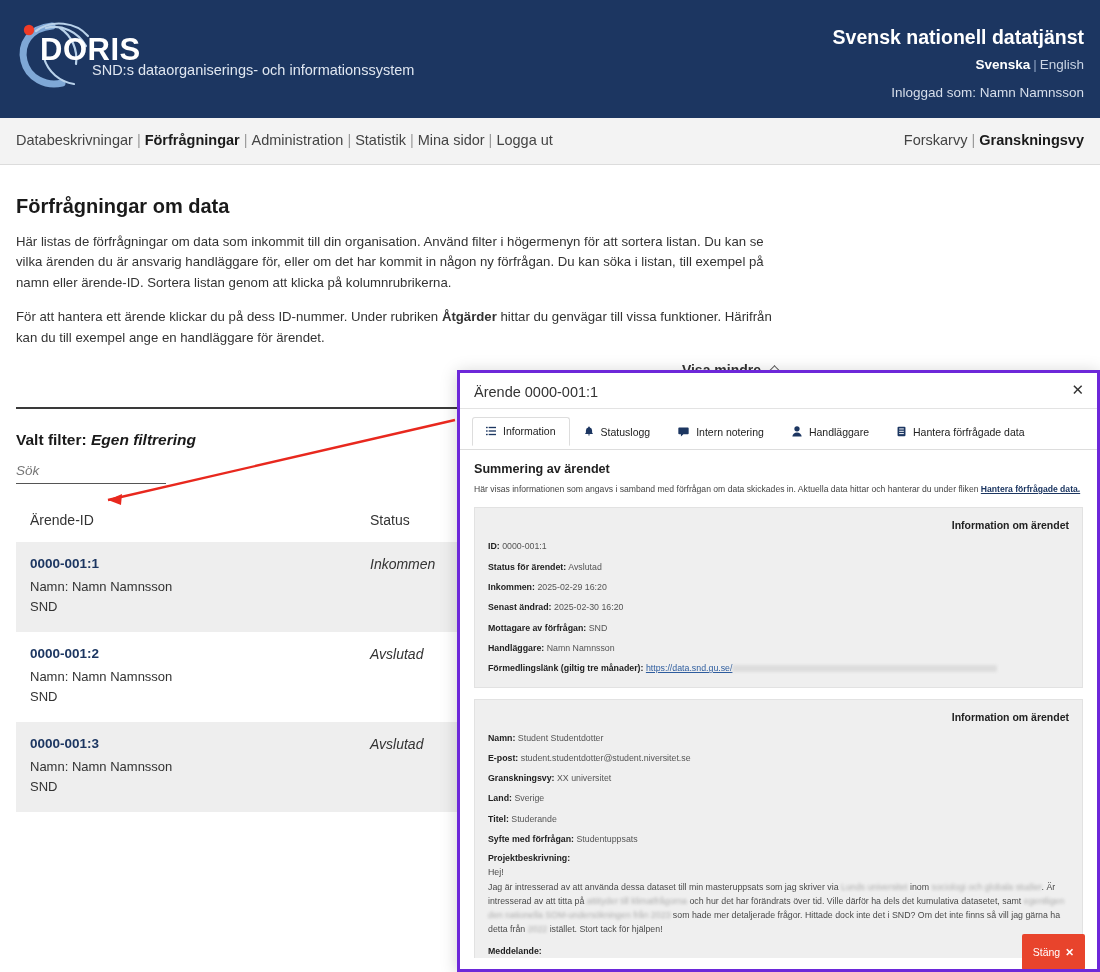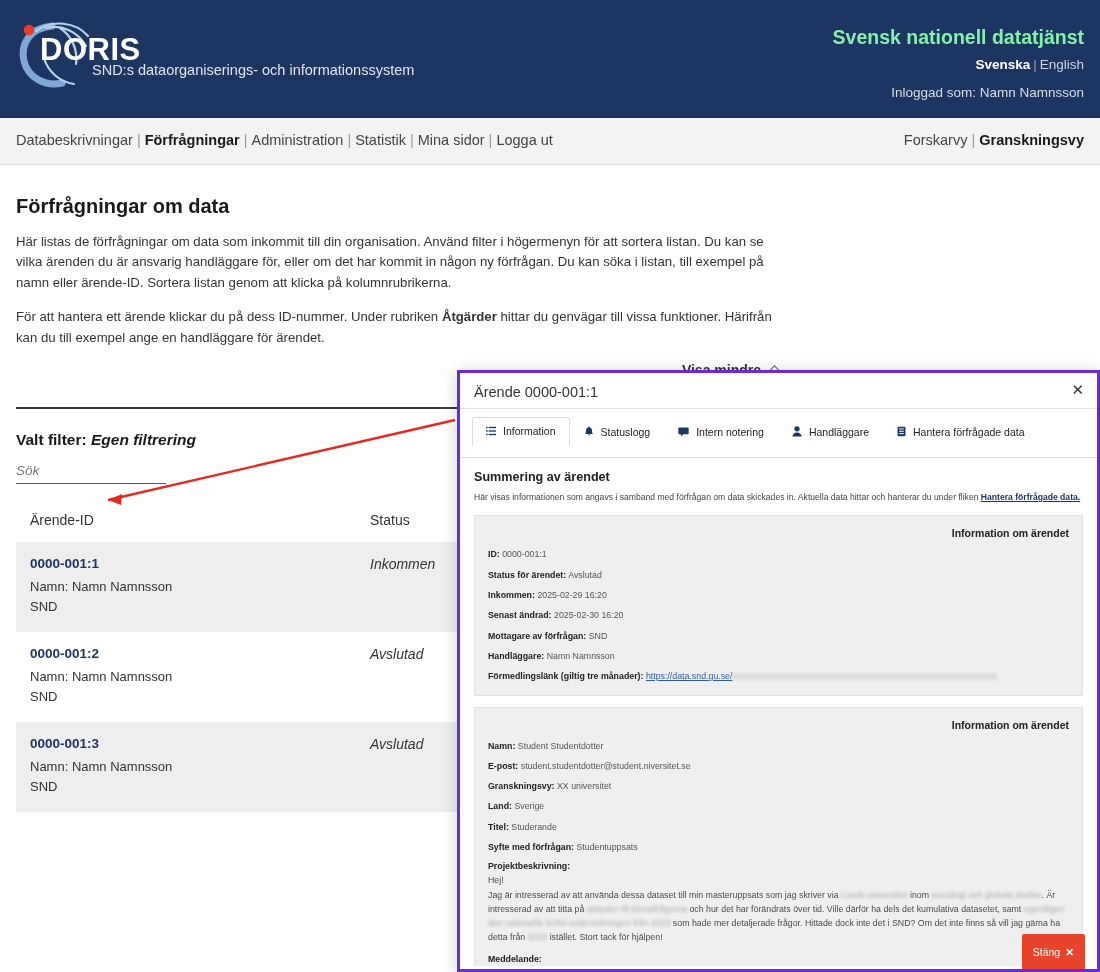--- a/index.html
+++ b/index.html
@@ -34,21 +34,21 @@
     color: #ffffff; line-height: 1; font-family: "Liberation Sans", sans-serif;
   }
   .brand-tagline {
     position: absolute; left: 78px; top: 48px;
     font-size: 14.5px; color: #dfe6f0; white-space: nowrap;
   }
   .header-right {
     position: absolute; right: 16px; top: 22px;
     text-align: right; line-height: 1.55;
   }
-  .hr-title { font-size: 19.5px; font-weight: bold; color: #86efac; }
+  .hr-title { font-size: 19.5px; font-weight: bold; color: #ffffff; }
   .hr-lang { font-size: 13.5px; color: #c9d4e4; margin-top: 3px; }
   .hr-lang .active { font-weight: bold; color: #ffffff; }
   .hr-lang .sep { color: #8da2c0; margin: 0 3px; }
   .hr-user { font-size: 13.5px; color: #d6deea; margin-top: 7px; }
 
   
   .navbar {
     height: 47px;
     background: #f3f3f3;
     border-bottom: 1px solid #dcdcdc;
@@ -146,21 +146,21 @@
   }
   .modal-title { font-size: 14.5px; color: #333; }
   .modal-x {
     position: absolute; right: 13px; top: 9px;
     font-size: 15px; font-weight: bold; color: #333; cursor: pointer;
     line-height: 1;
   }
   .modal-tabs {
     display: flex; align-items: stretch;
     border-bottom: 1px solid #dddddd;
-    padding: 7px 12px 12px 12px;
+    padding: 7px 12px 4px 12px;
     background: #ffffff; gap: 0;
   }
   .tab {
     display: flex; align-items: center; gap: 7px;
     font-size: 10.5px; color: #222;
     padding: 7px 13px 8px 13px;
     border: 1px solid transparent; border-bottom: none;
     cursor: pointer; white-space: nowrap;
     position: relative; top: 1px;
   }

